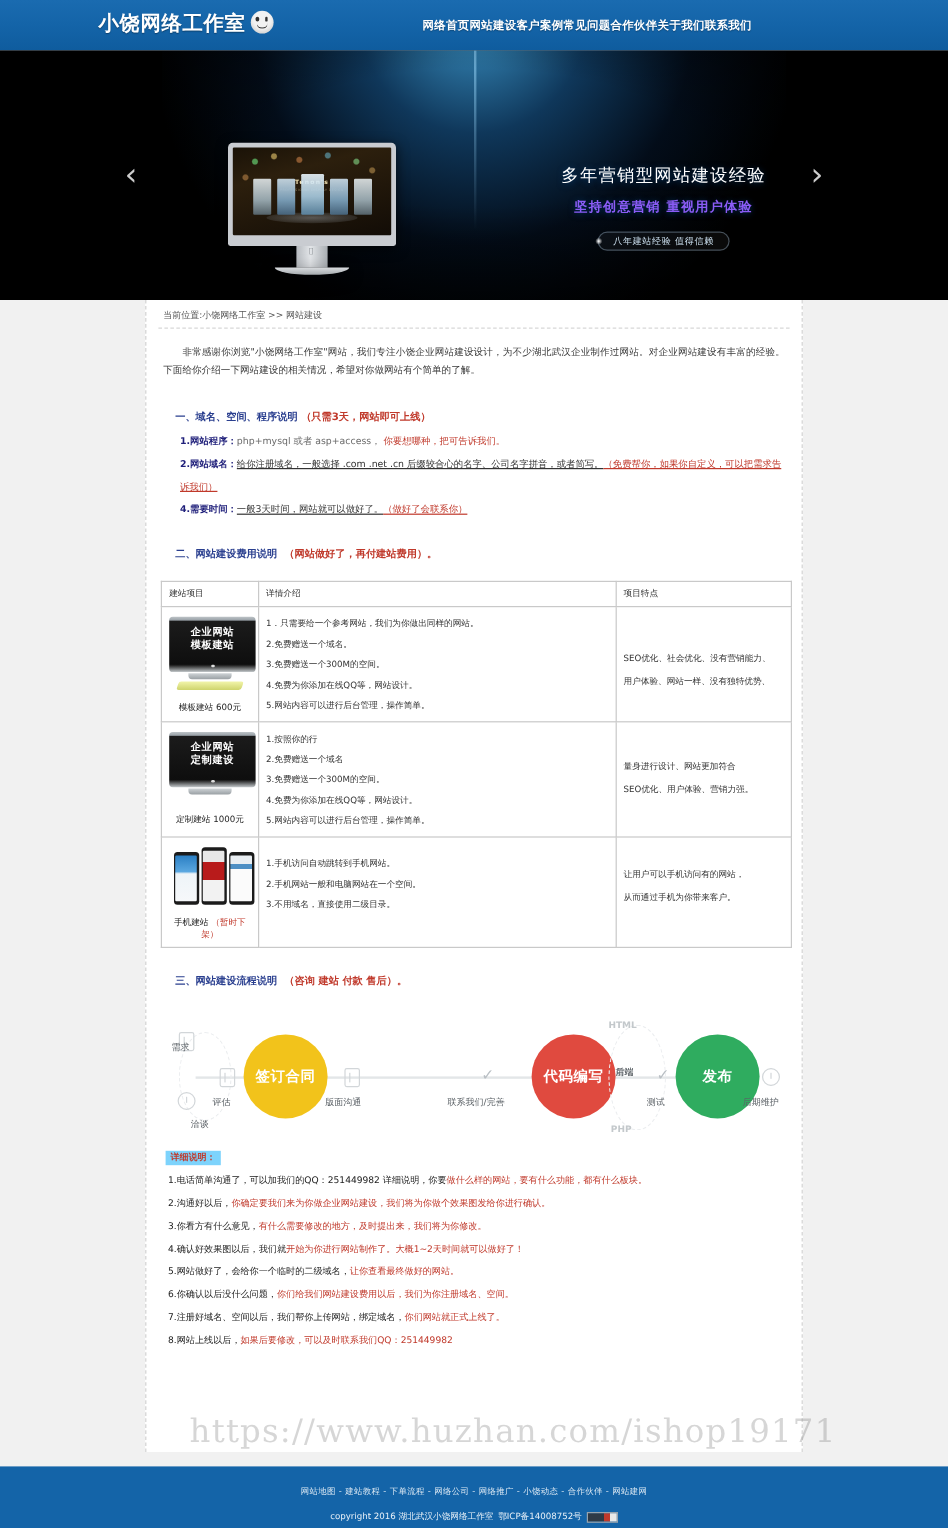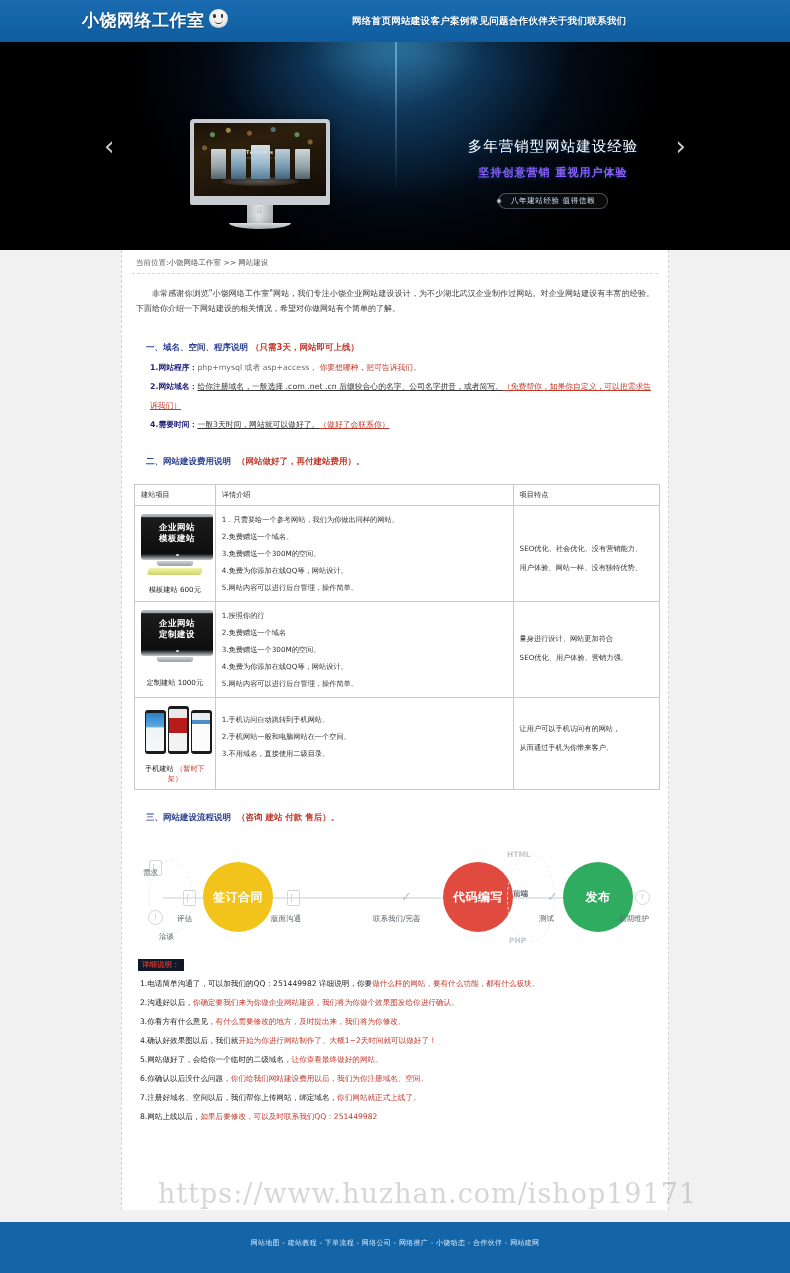--- a/index.html
+++ b/index.html
@@ -217,21 +217,21 @@
              border-left: 1.5px solid #d2d6d9; }
   .circ-icon { position: absolute; width: 15px; height: 15px; border: 1.5px solid #d2d6d9;
              border-radius: 50%; }
   .circ-icon::after{ content:""; position:absolute; left:6px; top:3px; width:1.2px;height:5px;background:#d2d6d9;}
   .lbl { position: absolute; font-size: 7.5px; color: #5b6166; white-space: nowrap; }
   .lbl.gray2 { color: #c3c8cb; font-weight: bold; }
   .chk { position: absolute; color: #b9bfc4; font-size: 13px; }
   .dashed-arc { position:absolute; border: 1px dashed #e0e3e5; border-radius: 50%; }
 
   
-  .det-tag { display: inline-block; background: #0f172a; color: #c0392b; font-size: 7.5px;
+  .det-tag { display: inline-block; background: #7dd3fc; color: #c0392b; font-size: 7.5px;
              font-weight: bold; padding: 1px 4px; margin: 6px 0 3px 6px; }
   .det-line { font-size: 7.6px; color: #c0392b; line-height: 19px; padding-left: 8px; }
   .det-line .blk { color: #222; }
 
   
   .wm { position: absolute; left: 158px; top: 1178px; width: 640px;
         font-family: "DejaVu Serif", "Liberation Serif", serif;
         font-size: 27px; color: rgba(120,120,120,.30); letter-spacing: 1px;
         white-space: nowrap; pointer-events: none; z-index: 40; }
 
@@ -487,16 +487,21 @@
       <div class="det-line"><span class="blk">6.</span><span class="blk">你确认以后没什么问题，</span><span>你们给我们网站建设费用以后，我们为你注册域名、空间。</span></div>
       <div class="det-line"><span class="blk">7.</span><span class="blk">注册好域名、空间以后，我们帮你上传网站，绑定域名，</span><span>你们网站就正式上线了。</span></div>
       <div class="det-line"><span class="blk">8.</span><span class="blk">网站上线以后，</span><span>如果后要修改，可以及时联系我们QQ：251449982</span></div>
       <div style="height:14px"></div>
     </div>
     <div class="gap"></div>
   </div>
 
   <div class="footer">
     <div class="f-links">网站地图 - 建站教程 - 下单流程 - 网络公司 - 网络推广 - 小饶动态 - 合作伙伴 - 网站建网</div>
+    <div class="f-copy">
+      <span>copyright 2016 湖北武汉小饶网络工作室</span>
+      <span>鄂ICP备14008752号</span>
+      <span class="icp-badge"></span>
+    </div>
   </div>
 
   <div class="wm">https://www.huzhan.com/ishop19171</div>
 </div>
 
 </body></html>

